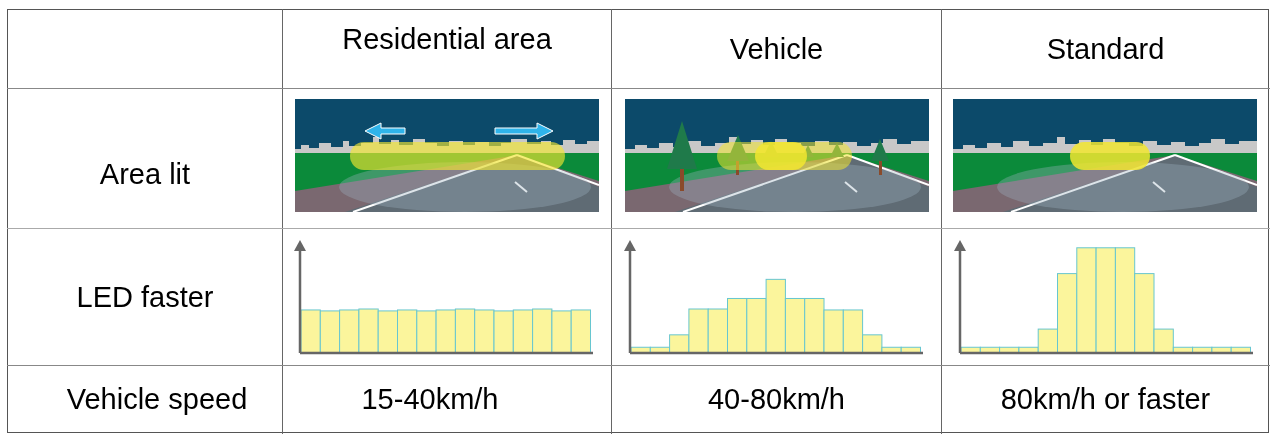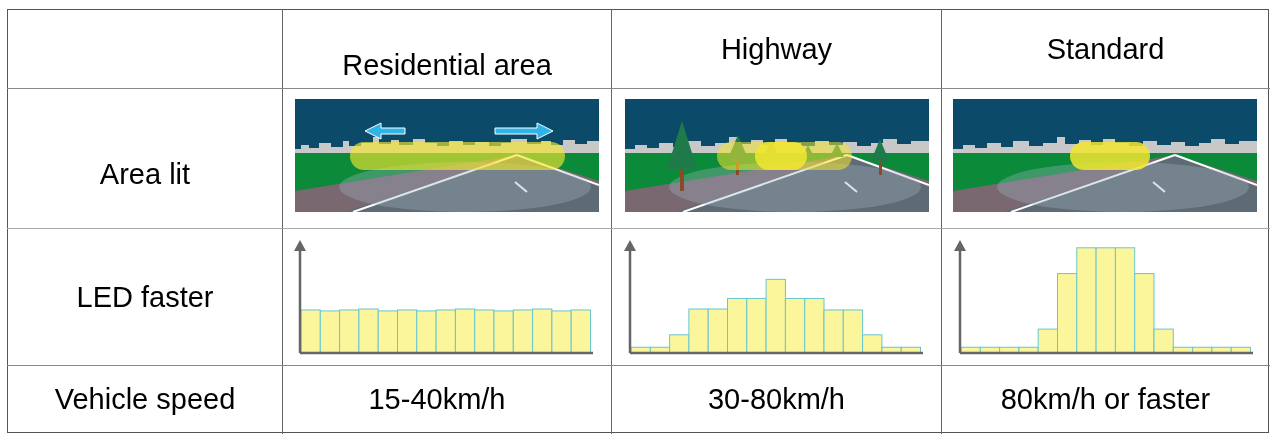--- a/index.html
+++ b/index.html
@@ -15,30 +15,30 @@
 <body>
 
 <div class="tbl"></div>
 <div class="vline" style="left:282px"></div>
 <div class="vline" style="left:611px"></div>
 <div class="vline" style="left:941px"></div>
 <div class="hline" style="top:88px"></div>
 <div class="hline" style="top:228px;background:#aaa"></div>
 <div class="hline" style="top:365px"></div>
 
-<div class="cell" style="left:283px;top:26px;width:328px;height:78px">Residential area</div>
-<div class="cell" style="left:612px;top:10px;width:329px;height:78px">Highway</div>
+<div class="cell" style="left:283px;top:0;width:328px;height:78px">Residential area</div>
+<div class="cell" style="left:612px;top:10px;width:329px;height:78px">Vehicle</div>
 <div class="cell" style="left:942px;top:10px;width:327px;height:78px">Standard</div>
 
 <div class="cell" style="left:8px;top:105px;width:274px;height:139px">Area lit</div>
 <div class="cell" style="left:8px;top:229px;width:274px;height:136px">LED faster</div>
-<div class="cell" style="left:8px;top:366px;width:274px;height:67px">Vehicle speed</div>
+<div class="cell" style="left:20px;top:366px;width:274px;height:67px">Vehicle speed</div>
 
-<div class="cell" style="left:273px;top:366px;width:328px;height:67px">15-40km/h</div>
-<div class="cell" style="left:612px;top:366px;width:329px;height:67px">30-80km/h</div>
+<div class="cell" style="left:266px;top:366px;width:328px;height:67px">15-40km/h</div>
+<div class="cell" style="left:612px;top:366px;width:329px;height:67px">40-80km/h</div>
 <div class="cell" style="left:942px;top:366px;width:327px;height:67px">80km/h or faster</div>
 
 <svg class="scene" style="left:295px;top:99px" width="304" height="113" viewBox="0 0 304 113">
   <rect width="304" height="113" fill="#0c4a6a"></rect>
   <path d="M0 50 L6 50 L6 46 L14 46 L14 49 L24 49 L24 44 L36 44 L36 48 L48 48 L48 42 L54 42 L54 47 L66 47 L66 44 L78 44 L78 38 L84 38 L84 45 L96 45 L96 41 L104 41 L104 46 L118 46 L118 40 L130 40 L130 44 L142 44 L142 47 L154 47 L154 42 L168 42 L168 46 L180 46 L180 43 L194 43 L194 47 L206 47 L206 44 L216 44 L216 40 L232 40 L232 45 L246 45 L246 42 L256 42 L256 46 L268 46 L268 41 L280 41 L280 45 L292 45 L292 42 L304 42 L304 54 L0 54 Z" fill="#c8c8c8"></path>
   <rect y="54" width="304" height="59" fill="#0b8a3a"></rect>
   <path d="M0 92 L222 56 L304 82 L304 113 L0 113 Z" fill="#7a6870"></path>
   <path d="M50 113 L222 56 L304 88 L304 113 Z" fill="#5f6b74"></path>
   <path d="M58 113 L222 56" stroke="#fff" stroke-width="2"></path>
   <path d="M222 56 L304 86" stroke="#fff" stroke-width="2"></path>

